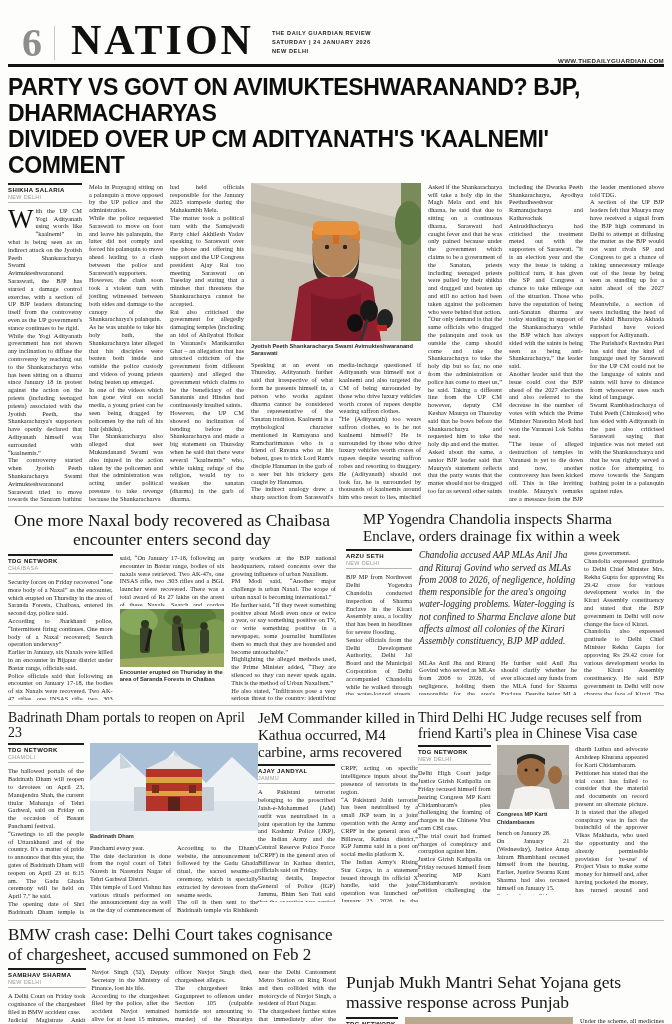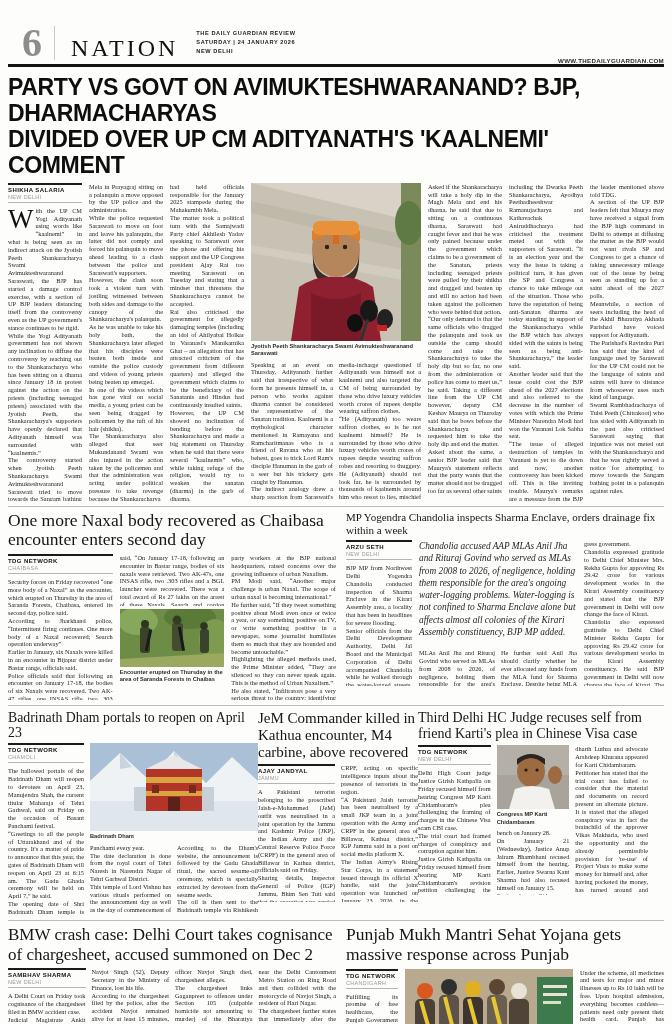--- a/index.html
+++ b/index.html
@@ -2,21 +2,21 @@
 <html><head>
 <meta charset="utf-8">
 <style>
   html,body{margin:0;padding:0;background:#e8e8e4;}
   .page{width:672px;height:1024px;background:#fdfdfb;margin:0 auto;position:relative;
         box-sizing:border-box;padding:6px 8px;font-family:"Liberation Serif",serif;color:#1c1c1c;overflow:hidden;}
   
   .masthead{display:flex;align-items:flex-end;position:relative;height:50px;margin-top:4px;}
   .page-num{font-size:40px;line-height:.85;color:#8d8d8d;font-weight:bold;padding:0 12px 0 14px;
             border-right:1px solid #c9c9c9;margin-right:16px;}
-  .section-title{font-size:24px;line-height:.9;letter-spacing:3px;color:#101010;}
+  .section-title{font-size:42px;line-height:.9;letter-spacing:3px;color:#101010;font-weight:bold;}
   .pub-block{margin-left:18px;font-family:"Liberation Sans",sans-serif;font-size:5.6px;font-weight:bold;
              letter-spacing:.6px;color:#222;line-height:1.6;padding-bottom:4px;}
   .website{position:absolute;right:0;bottom:-4px;font-family:"Liberation Sans",sans-serif;font-size:6.2px;
            font-weight:bold;color:#2a2a2a;letter-spacing:.3px;}
   .thick-rule{height:3px;background:#121212;margin-top:4px;}
   
   .lead-headline{font-family:"Liberation Sans",sans-serif;font-weight:bold;font-size:24.5px;line-height:1.06;
                  letter-spacing:-.4px;color:#0e0e0e;margin:7px 0 5px;transform:scaleX(.94);transform-origin:left center;width:106%;}
   
   .byline{font-family:"Liberation Sans",sans-serif;border-top:2px solid #1a1a1a;border-bottom:1px solid #b5b5b5;
@@ -29,38 +29,38 @@
   .dropcap{float:left;font-size:27px;line-height:.8;padding:2px 2px 0 0;color:#111;}
   .sep{height:1px;background:#bcbcbc;margin:5px 0 4px;}
   .serif-head{font-weight:500;color:#161616;}
   svg{display:block;}
   
   .lead-grid{display:grid;grid-template-columns:74px 74px 74px 170px 74px 74px 74px;column-gap:7px;
              height:318px;overflow:hidden;margin-top:3px;}
   .two-mini{display:grid;grid-template-columns:1fr 1fr;column-gap:6px;margin-top:2px;}
   
   .row2{display:grid;grid-template-columns:328px 318px;column-gap:10px;}
-  .naxal-head{font-size:17.5px;line-height:1.12;}
+  .naxal-head{font-size:17.5px;line-height:1.12;text-align:center;}
   .naxal-grid{display:grid;grid-template-columns:repeat(3,1fr);column-gap:7px;height:146px;overflow:hidden;margin-top:4px;}
-  .chand-head{font-size:11px;line-height:1.15;}
+  .chand-head{font-size:15px;line-height:1.15;margin-left:17px;}
   .chand-grid{display:grid;grid-template-columns:66px 158px 80px;column-gap:7px;height:146px;overflow:hidden;margin-top:4px;}
   .pullquote{font-style:italic;font-size:9.3px;line-height:1.32;color:#1f1f1f;margin-bottom:11px;}
   
   .row3{display:grid;grid-template-columns:250px 160px 230px;column-gap:0;}
   .badri-head{font-size:13.8px;line-height:1.1;}
   .badri-body{display:grid;grid-template-columns:76px 168px;column-gap:6px;height:172px;overflow:hidden;margin-top:3px;}
   .jem-head{font-size:15px;line-height:1.12;}
   .jem-grid{display:grid;grid-template-columns:1fr 1fr;column-gap:6px;height:138px;overflow:hidden;margin-top:4px;}
   .karti-head{font-size:14px;line-height:1.12;}
   .karti-grid{display:grid;grid-template-columns:1fr 1fr 1fr;column-gap:6px;height:150px;overflow:hidden;margin-top:4px;}
   
   .row4{display:grid;grid-template-columns:328px 318px;column-gap:10px;}
   .bmw-head{font-size:17px;line-height:1.14;}
   .bmw-grid{display:grid;grid-template-columns:repeat(4,1fr);column-gap:6px;height:132px;overflow:hidden;margin-top:4px;}
-  .punjab-head{font-size:17.5px;line-height:1.12;}
+  .punjab-head{font-size:17.5px;line-height:1.12;margin-top:48px;}
   .punjab-body{display:grid;grid-template-columns:52px 168px 84px;column-gap:7px;height:132px;overflow:hidden;margin-top:4px;}
 </style>
 </head>
 <body>
 
 <div class="page">
 
   <div class="masthead">
     <div class="page-num">6</div>
     <div class="section-title">NATION</div>
@@ -253,21 +253,21 @@
 The date declaration is done from the royal court of Tehri Naresh in Narendra Nagar of Tehri Garhwal District.
 This temple of Lord Vishnu has various rituals performed on the announcement day as well as the day of commencement of the temple's pilgrimage season.</div>
             <div class="body-text">According to the Dham's website, the announcement is followed by the Gadu Ghada ritual, the sacred sesame-oil ceremony, which is specially extracted by devotees from the sesame seeds.
 The oil is then sent to the Badrinath temple via Rishikesh in a revered journey named “Tel Kalash yatra”.</div>
           </div>
         </div>
       </div>
     </div>
 
     <div>
-      <div class="serif-head jem-head">JeM Commander killed in Kathua encounter, M4 carbine, above recovered</div>
+      <div class="serif-head jem-head">JeM Commander killed in Kathua occurred, M4 carbine, arms recovered</div>
       <div class="jem-grid">
         <div>
           <div class="byline">
             <span class="name">AJAY JANDYAL</span>
             <span class="city">JAMMU</span>
           </div>
           <div class="body-text">A Pakistani terrorist belonging to the proscribed Jaish-e-Mohammed (JeM) outfit was neutralised in a joint operation by the Jammu and Kashmir Police (JKP), the Indian Army and the Central Reserve Police Force (CRPF) in the general area of Billawar in Kathua district, officials said on Friday.
 Sharing details, Inspector General of Police (IGP) Jammu, Bhim Sen Tuti said that the operation was carried out by a small, well-coordinated team of JKP personnel in close coordination with the Army and</div>
         </div>
         <div class="body-text">CRPF, acting on specific intelligence inputs about the presence of terrorists in the region.
@@ -307,21 +307,21 @@
         <div class="body-text">dharth Luthra and advocate Arshdeep Khurana appeared for Karti Chidambaram.
 Petitioner has stated that the trial court has failed to consider that the material and documents on record present an alternate picture. It is stated that the alleged conspiracy was in fact the brainchild of the approver Vikas Makharia, who used the opportunity and the already permissible provision for 're-use' of Project Visas to make some money for himself and, after having pocketed the money, has turned around and pinned the blame on the other accused persons.</div>
       </div>
     </div>
   </div>
 
   <div class="sep"></div>
 
   <div class="row4">
     <div>
-      <div class="serif-head bmw-head">BMW crash case: Delhi Court takes cognisance of chargesheet, accused summoned on Dec 2</div>
+      <div class="serif-head bmw-head">BMW crash case: Delhi Court takes cognisance of chargesheet, accused summoned on Feb 2</div>
       <div class="bmw-grid">
         <div>
           <div class="byline">
             <span class="name">SAMBHAV SHARMA</span>
             <span class="city">NEW DELHI</span>
           </div>
           <div class="body-text">A Delhi Court on Friday took cognisance of the chargesheet filed in BMW accident case.
 Judicial Magistrate Ankit Garg of the Patiala House Court took cognisance of the chargesheet and issued summons to accused Gaganpreet Kaur, directing her to appear before the court on February 2.
 400-page chargesheet filed by Delhi Police in the court in the case where</div>
         </div>

